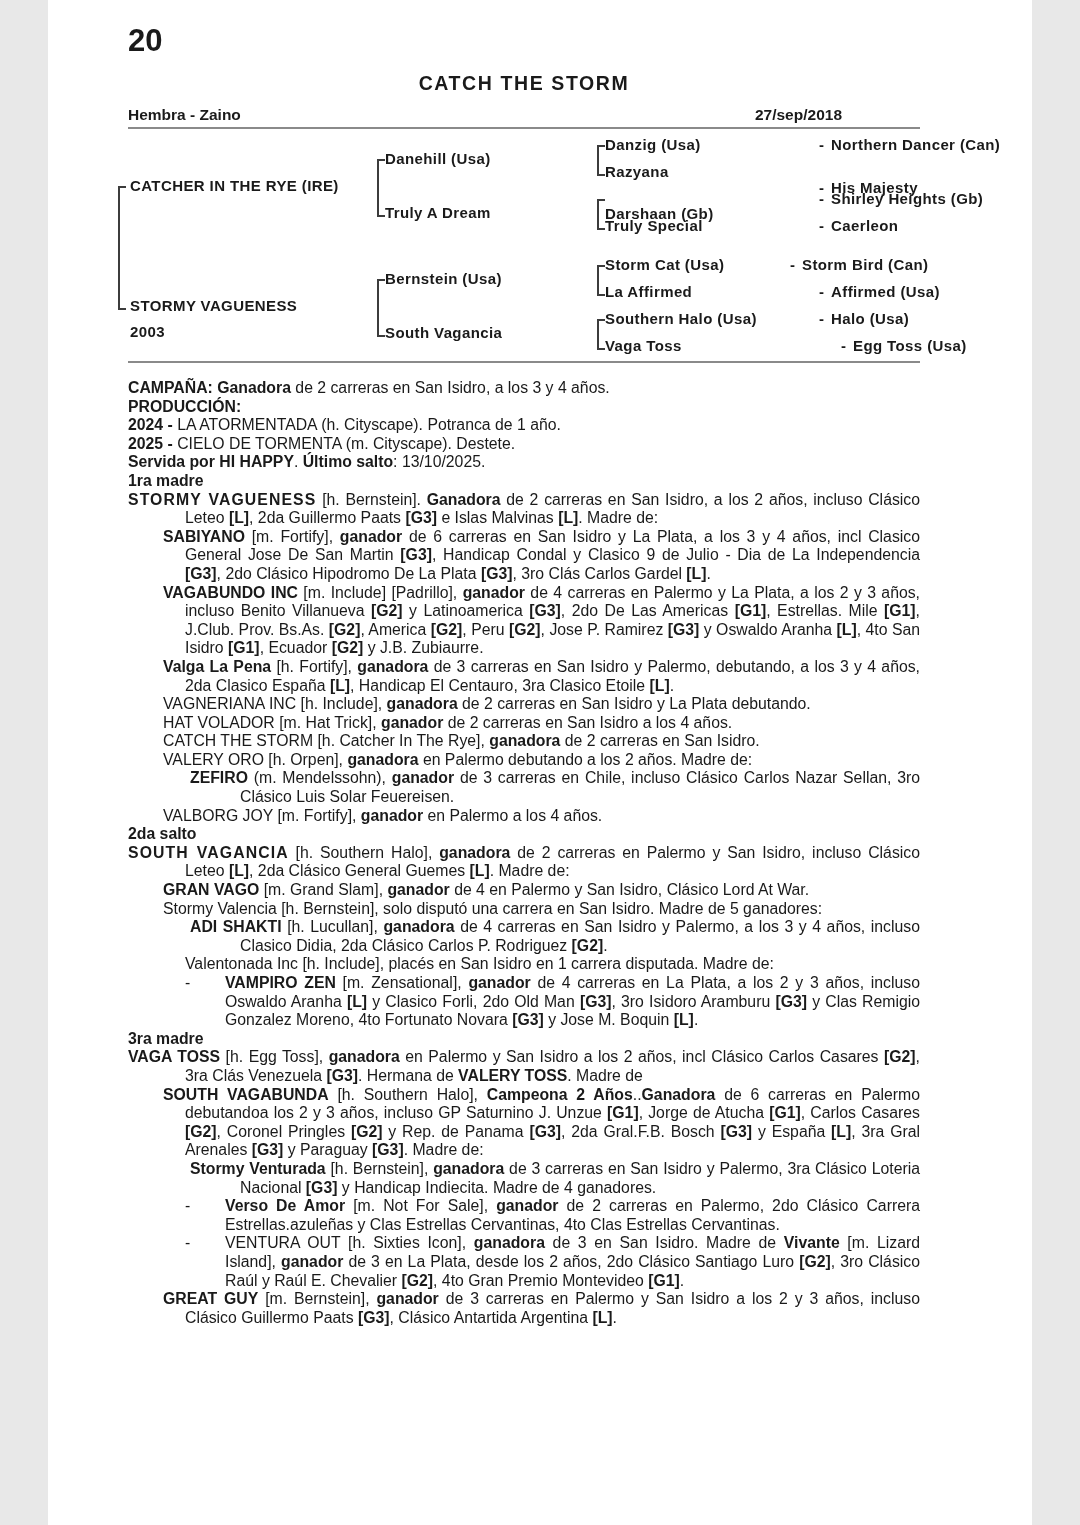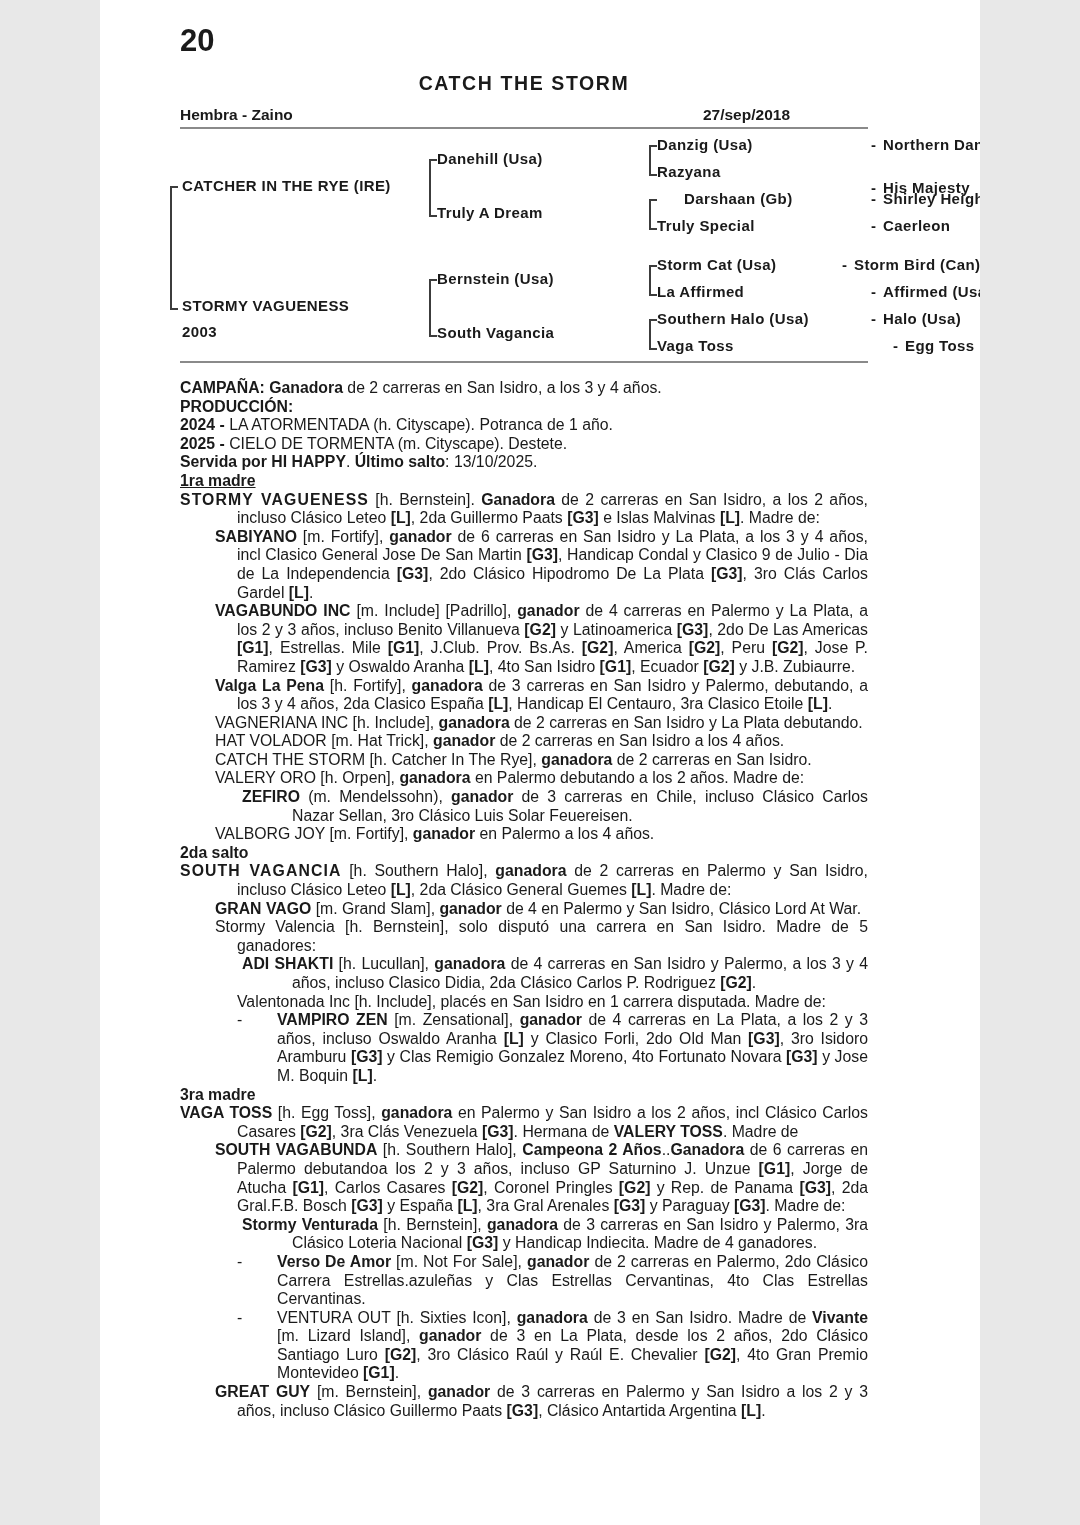--- a/index.html
+++ b/index.html
@@ -1,17 +1,17 @@
 <!DOCTYPE html>
 <html><head>
 <meta charset="utf-8">
 <style>
   html,body{margin:0;padding:0;background:#e8e8e8;}
   .page{
-    width:880px;height:1525px;background:#ffffff;position:relative;
+    width:984px;height:1525px;background:#ffffff;position:relative;
     margin:0 auto;font-family:"Liberation Sans",sans-serif;color:#1a1a1a;
     overflow:hidden;
   }
   .content{margin-left:80px;margin-right:112px;}
   .pageno{margin-top:24px;font-size:31px;line-height:34px;font-weight:bold;}
   .title{margin:14px 0 0 0;font-size:19.5px;line-height:22px;font-weight:bold;
     letter-spacing:1.6px;text-align:center;}
   .subhead{margin-top:12px;display:flex;justify-content:space-between;
     font-size:15.5px;line-height:18px;font-weight:bold;}
   .subhead .dob{margin-right:78px;}
@@ -31,21 +31,21 @@
   #body-paragraphs p{margin:0;font-size:15.8px;line-height:18.6px;text-align:justify;}
   .b{font-weight:bold;}
   .sp{letter-spacing:1.1px;}
   .h{font-weight:bold;}
   .p0{padding-left:57px;text-indent:-57px;}
   .p1{padding-left:57px;text-indent:-22px;}
   .p1b{padding-left:57px;text-indent:0;}
   .p2{padding-left:112px;text-indent:-50px;}
   .pd{padding-left:97px;text-indent:-40px;}
   .dashlead{display:inline-block;width:40px;text-indent:0;}
-  .mt16{margin-top:16px;} .mt20{margin-top:20px;text-decoration:underline;} .mt24{margin-top:24px;}
+  .mt16{margin-top:16px;} .mt20{margin-top:20px;} .mt24{margin-top:24px;}
 </style>
 </head>
 <body>
 
 <div class="page">
   <div class="content">
 
     <div class="pageno">20</div>
     <div class="title">CATCH THE STORM</div>
 
@@ -69,21 +69,21 @@
       <span class="pname" style="left:2px;top:160px;">STORMY VAGUENESS</span>
       <span class="pname" style="left:2px;top:186px;">2003</span>
 
       <span class="pname" style="left:257px;top:13px;">Danehill (Usa)</span>
       <span class="pname" style="left:257px;top:67px;">Truly A Dream</span>
       <span class="pname" style="left:257px;top:133px;">Bernstein (Usa)</span>
       <span class="pname" style="left:257px;top:187px;">South Vagancia</span>
 
       <span class="pname" style="left:477px;top:-1px;">Danzig (Usa)</span>
       <span class="pname" style="left:477px;top:26px;">Razyana</span>
-      <span class="pname" style="left:477px;top:53px;margin-left:27px;">Darshaan (Gb)</span>
+      <span class="pname" style="left:477px;top:68px;">Darshaan (Gb)</span>
       <span class="pname" style="left:477px;top:80px;">Truly Special</span>
       <span class="pname" style="left:477px;top:119px;">Storm Cat (Usa)</span>
       <span class="pname" style="left:477px;top:146px;">La Affirmed</span>
       <span class="pname" style="left:477px;top:173px;">Southern Halo (Usa)</span>
       <span class="pname" style="left:477px;top:200px;">Vaga Toss</span>
 
       <span class="pname g4" style="left:691px;top:-1px;"><span class="pdash">-</span>Northern Dancer (Can)</span>
       <span class="pname g4" style="left:691px;top:42px;"><span class="pdash">-</span>His Majesty</span>
       <span class="pname g4" style="left:691px;top:53px;"><span class="pdash">-</span>Shirley Heights (Gb)</span>
       <span class="pname g4" style="left:691px;top:80px;"><span class="pdash">-</span>Caerleon</span>

